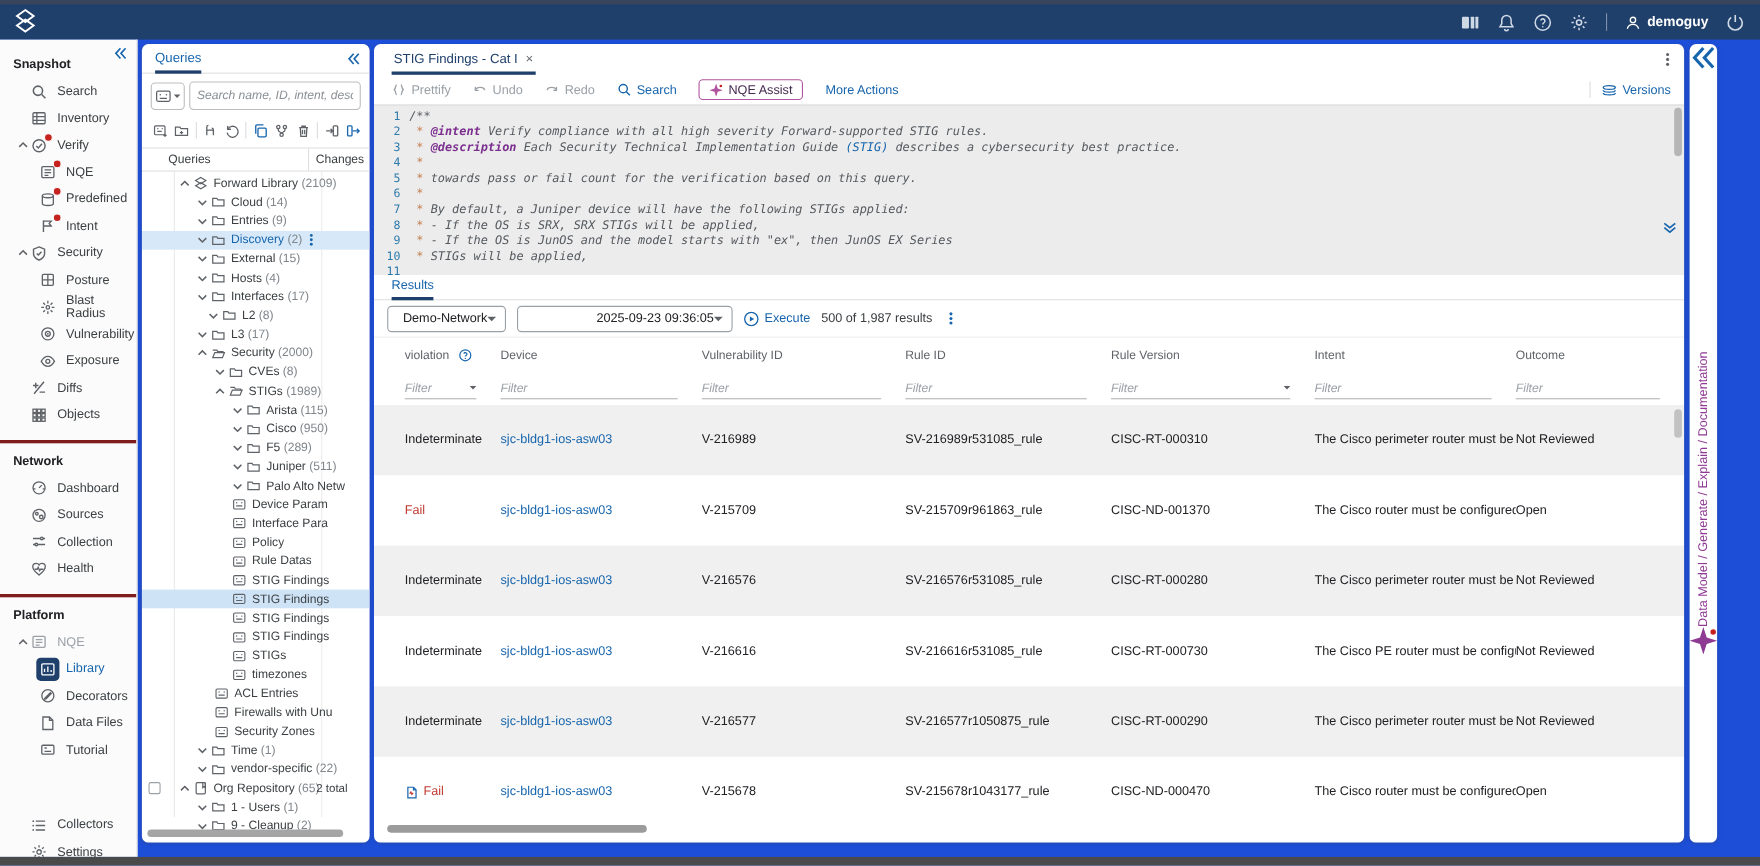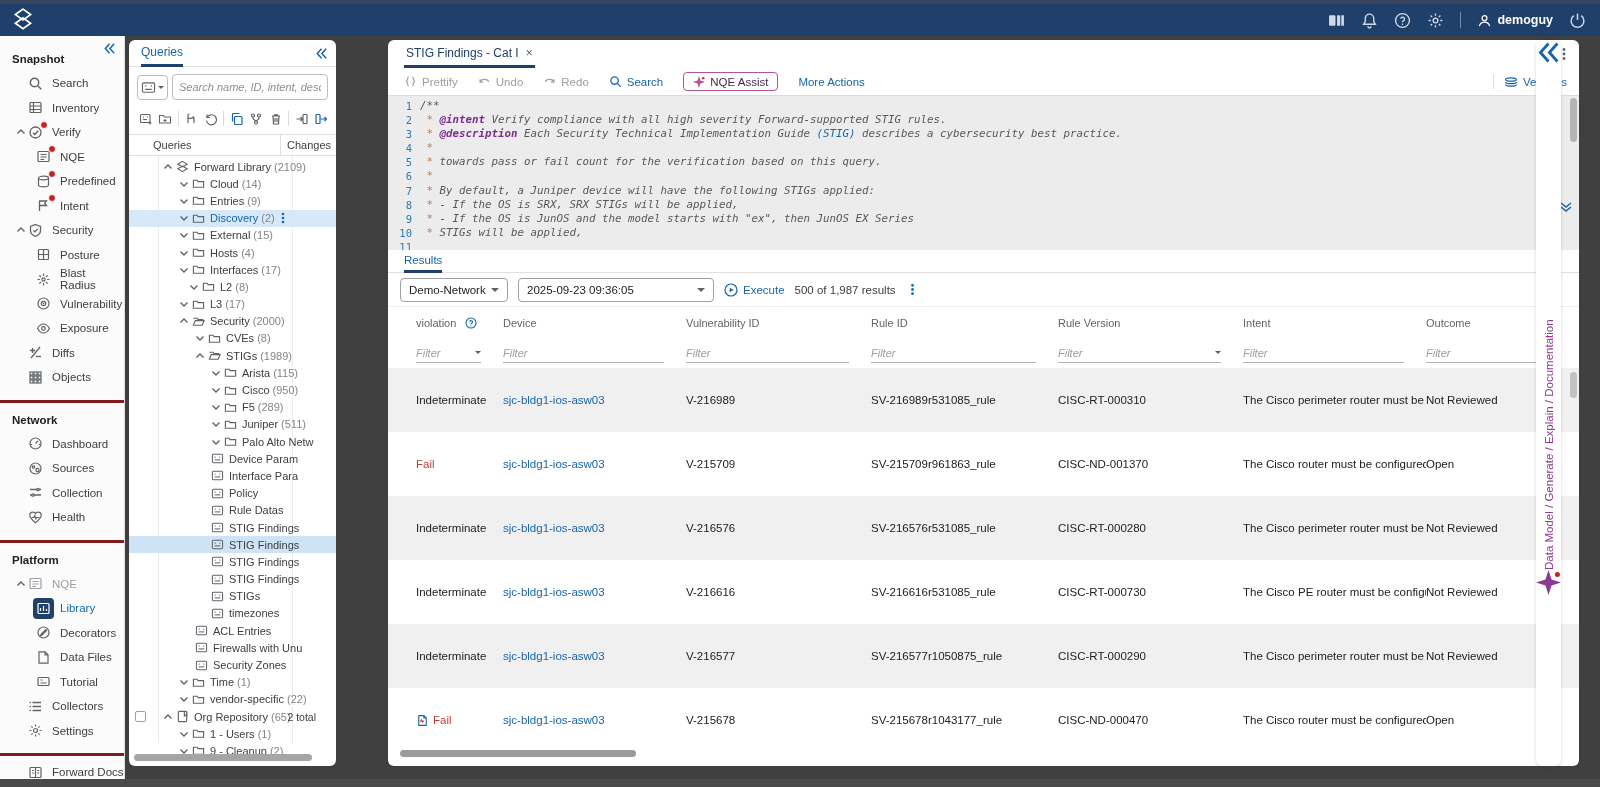--- a/index.html
+++ b/index.html
@@ -1,18 +1,18 @@
 <!DOCTYPE html>
 <html><head>
 <meta charset="utf-8">
 <style>
   * { box-sizing: border-box; margin: 0; padding: 0; }
   html,body { width:1600px; height:787px; overflow:hidden; }
   body { font-family:"Liberation Sans", sans-serif; background:#e9ebee; color:#202124; font-size:12px; }
-  .stage { position:relative; width:1600px; height:787px; background:#404040; }
+  .stage { position:relative; width:1600px; height:787px; background:#1d4ed8; }
 
   
   .topbar { position:absolute; left:0; top:0; width:1600px; height:36px; background:#20406c; display:flex; align-items:center; justify-content:space-between; padding:0 14px 0 10px; border-top:4px solid #39455c; }
   .topbar .logo { width:26px; height:26px; color:#fff; }
   .tb-right { display:flex; align-items:center; gap:16px; color:#dbe3ee; }
   .tb-ic { width:17px; height:17px; cursor:pointer; color:#cfd9e6; }
   .tb-sep { width:1px; height:16px; background:#7d8ea8; }
   .tb-user { display:flex; align-items:center; gap:5px; color:#fff; font-weight:bold; font-size:12.5px; cursor:pointer; }
 
   
@@ -65,21 +65,21 @@
   .t-row .t-count { color:#80868b; margin-left:3px; }
   .t-row.hl { background:#d7e9f9; }
   .t-row.hl .t-label { color:#1765ad; }
   .t-row.sel { background:#cfe3f6; }
   .t-row .t-menu { color:#1765ad; width:12px; height:12px; margin-left:2px; }
   .t-check { width:11px; height:11px; border:1.5px solid #9aa0a6; border-radius:2px; position:absolute; left:6px; background:#fff; }
   .t-changes { position:absolute; right:20px; font-size:10.5px; color:#3c4043; }
   .hscroll { position:absolute; height:7px; border-radius:4px; background:#a5a5a5; }
 
   
-  .main { left:340px; top:40px; width:1191px; height:726px; overflow:hidden;margin-left:48px; }
+  .main { left:340px; top:40px; width:1191px; height:726px; overflow:hidden; }
   .m-tabs { height:28px; display:flex; align-items:center; justify-content:space-between; padding:0 8px 0 16px; }
   .m-tab { display:flex; align-items:center; gap:7px; height:28px; color:#20406c; font-size:12px; border-bottom:3px solid #20406c; cursor:pointer; padding:0 2px; }
   .m-tab .x { color:#5f6368; font-size:12px; }
   .m-dots { color:#5f6368; width:14px; height:14px; cursor:pointer; }
   .m-toolbar { height:27px; display:flex; align-items:center; padding:0 12px 0 16px; gap:20px; }
   .mt-btn { display:flex; align-items:center; gap:5px; font-size:11.5px; color:#9aa0a6; cursor:pointer; }
   .mt-btn svg { width:13px; height:13px; }
   .mt-btn.on { color:#1765ad; }
   .mt-assist { display:flex; align-items:center; gap:5px; border:1px solid #b1539e; border-radius:4px; padding:2.5px 9px; color:#45294f; font-size:11.5px; cursor:pointer; }
   .mt-assist svg { width:12px; height:12px; color:#b1539e; }
@@ -98,21 +98,21 @@
   .seg-st { color:#c17a4a; }
   .seg-kw { color:#7b2f8e; font-weight:bold; }
   .seg-ty { color:#1765ad; }
   .ed-vthumb { position:absolute; right:2px; top:2px; width:7px; height:44px; border-radius:4px; background:#b5b5b5; }
   .ed-collapse { position:absolute; right:6px; top:160px; width:14px; height:14px; color:#1765ad; cursor:pointer; }
 
   
   .r-tabs { height:23px; display:flex; align-items:center; padding:0 16px; border-bottom:1px solid #e0e0e0; }
   .r-tab { color:#1765ad; font-size:11.5px; height:23px; line-height:21px; border-bottom:3px solid #20406c; cursor:pointer; }
   .r-ctrl { height:33px; display:flex; align-items:center; gap:10px; padding:0 16px 0 12px; }
-  .r-select { display:flex; align-items:center; justify-content:space-between; border:1px solid #9aa0a6; border-radius:4px; height:24px; font-size:11.5px; color:#202124; padding:0 8px; cursor:pointer; }
+  .r-select { display:flex; align-items:center; justify-content:flex-end; border:1px solid #9aa0a6; border-radius:4px; height:24px; font-size:11.5px; color:#202124; padding:0 8px; cursor:pointer; }
   .r-select .dn { width:0; height:0; border:4px solid transparent; border-top-color:#5f6368; margin-top:4px; }
   .r-exec { display:flex; align-items:center; gap:5px; color:#1765ad; font-size:11.5px; cursor:pointer; }
   .r-exec svg { width:14px; height:14px; }
   .r-count { color:#3c4043; font-size:11.5px; }
   .r-dots { width:13px; height:13px; color:#1765ad; cursor:pointer; }
 
   .grid-head, .grid-filter, .grid-row { display:grid; grid-template-columns:87px 183px 185px 187px 185px 183px 1fr; padding-left:28px; align-items:center; }
   .grid-head { height:32px; font-size:11px; color:#5f6368; border-top:1px solid #eee; }
   .gh-cell { display:flex; align-items:center; gap:9px;text-align:right; }
   .gh-help { width:12px; height:12px; color:#1765ad; }
@@ -440,21 +440,21 @@
         </div>
         <div class="sb-item" style="padding-left: 36px;">
           <span class="s-ic">
             <svg viewBox="0 0 15 15" fill="none" stroke="currentColor" stroke-width="1.2">
               <rect x="2" y="3.5" width="11" height="8" rx="1"></rect>
               <path d="M4.5 6h2M4.5 9h6"></path>
             </svg>
           </span>
           <span>Tutorial</span>
         </div>
-        <div class="sb-item" style="padding-left: 16px;">
+        <div class="sb-item" style="padding-left: 16px; margin-top: 44px;">
           <span style="width: 12px; flex: 0 0 auto;"></span>
           <span class="s-ic">
             <svg viewBox="0 0 15 15" fill="none" stroke="currentColor" stroke-width="1.3">
               <path d="M4.5 3.5h8.5M4.5 7.5h8.5M4.5 11.5h8.5"></path>
               <circle cx="2.2" cy="3.5" r="0.8" fill="currentColor" stroke="none"></circle>
               <circle cx="2.2" cy="7.5" r="0.8" fill="currentColor" stroke="none"></circle>
               <circle cx="2.2" cy="11.5" r="0.8" fill="currentColor" stroke="none"></circle>
             </svg>
           </span>
           <span>Collectors</span>

